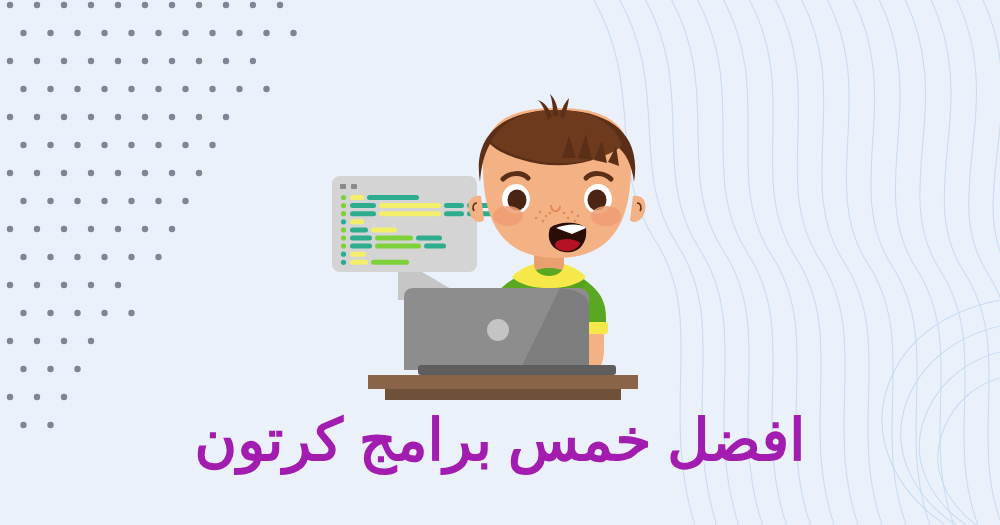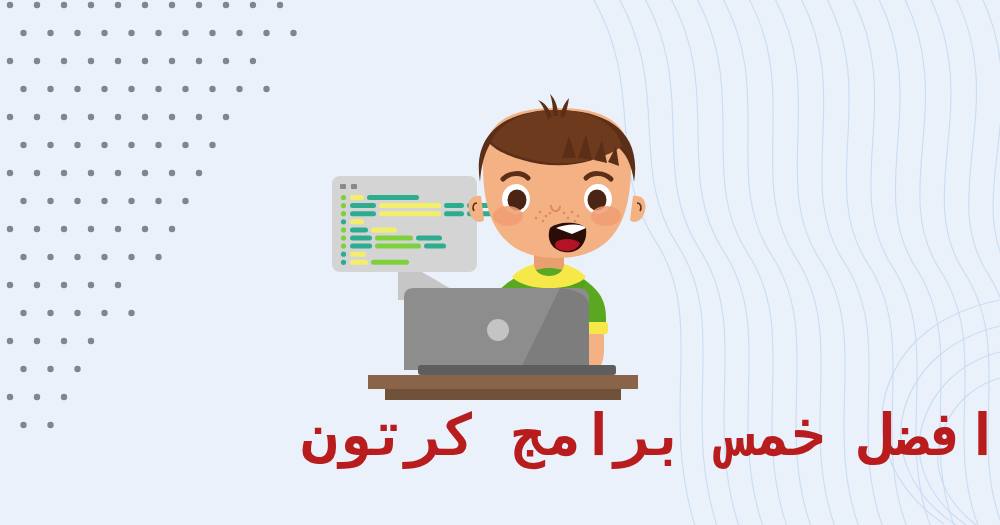--- a/index.html
+++ b/index.html
@@ -14,24 +14,25 @@
     height:525px;
     overflow:hidden;
     background:#eaf1fb;
   }
   .layer { position:absolute; top:0; left:0; width:1000px; height:525px; }
   .svg-layer { display:block; }
   #headline {
     position:absolute;
     left:0; right:0;
     top:404px;
-    font-family:Liberation Mono, monospace;
+    text-align:center;
+    font-family:Liberation Sans, sans-serif;
     font-size:58px;
     font-weight:bold;
-    color:#b91c1c;
+    color:#a21caf;
     direction:rtl;
     letter-spacing:0px;
     line-height:1.25;
     z-index:8;
     white-space:nowrap;
     text-rendering:optimizeLegibility;
   }
 </style>
 </head>
 <body>

